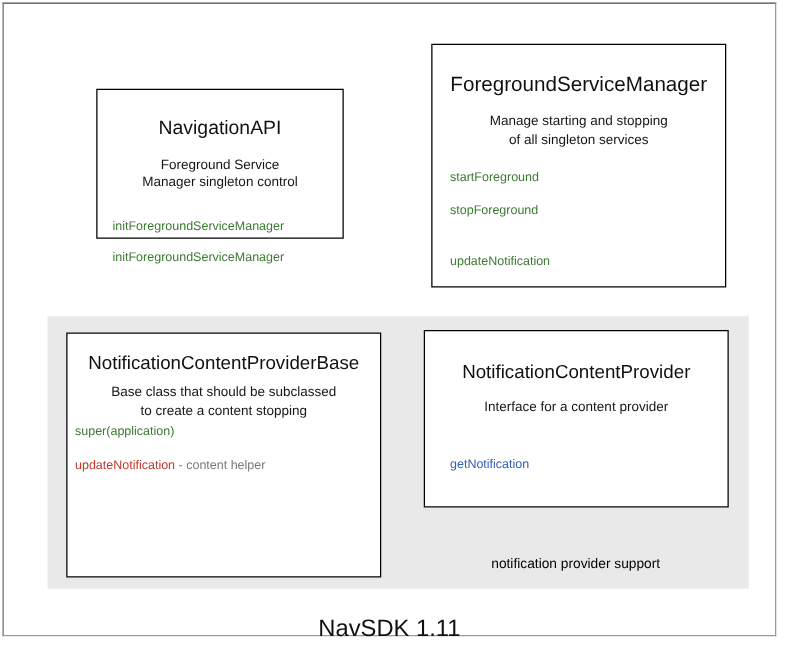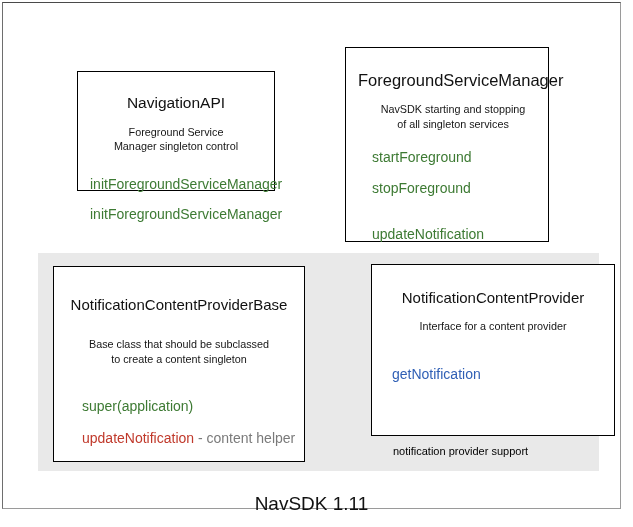--- a/index.html
+++ b/index.html
@@ -61,21 +61,21 @@
   .class-desc {
     font-size: 10.8px;
     color: #161616;
     line-height: 1.35;
   }
   .member-list {
     text-align: left;
     box-sizing: border-box;
   }
   .member-row {
-    font-size: 14px;
+    font-size: 10px;
     line-height: 1.25;
     white-space: nowrap;
   }
   .m-green { color: #3d7a33; }
   .m-red   { color: #c0392b; }
   .m-blue  { color: #2f5fb5; }
   .m-note  { color: #7a7a7a; }
 
   
   #footer-caption {
@@ -106,56 +106,56 @@
       <div class="member-list" style="margin-top:22px; padding-left:12px;">
         <div class="member-row" style="margin-bottom:13px;">
           <span class="m-green">initForegroundServiceManager</span><span class="m-note"></span>
         </div>
         <div class="member-row">
           <span class="m-green">initForegroundServiceManager</span><span class="m-note"></span>
         </div>
       </div>
     </div>
 
-    <div class="class-box" style="left:342px; top:44px; width:204px; height:195px;padding-left:12px;">
+    <div class="class-box" style="left:342px; top:32px; width:236px; height:195px;">
       <div class="class-title" style="margin-top:23px; font-size:16.5px;">ForegroundServiceManager</div>
       <div class="class-desc" style="margin-top:12px;">
-        <div>NavSDK starting and stopping</div>
+        <div>Manage starting and stopping</div>
         <div>of all singleton services</div>
       </div>
       <div class="member-list" style="margin-top:18px; padding-left:14px;">
         <div class="member-row" style="margin-bottom:13px;">
           <span class="m-green">startForeground</span><span class="m-note"></span>
         </div>
         <div class="member-row" style="margin-bottom:29px;">
           <span class="m-green">stopForeground</span><span class="m-note"></span>
         </div>
         <div class="member-row">
           <span class="m-green">updateNotification</span><span class="m-note"></span>
         </div>
       </div>
     </div>
 
     <div class="class-box" style="left:50px; top:263px; width:252px; height:196px;">
-      <div class="class-title" style="margin-top:29px; font-size:15px;">NotificationContentProviderBase</div>
-      <div class="class-desc" style="margin-top:24px;">
+      <div class="class-title" style="margin-top:15px; font-size:15px;">NotificationContentProviderBase</div>
+      <div class="class-desc" style="margin-top:8px;">
         <div>Base class that should be subclassed</div>
-        <div>to create a content singleton</div>
+        <div>to create a content stopping</div>
       </div>
-      <div class="member-list" style="margin-top:32px; padding-left:28px;">
+      <div class="member-list" style="margin-top:4px; padding-left:6px;">
         <div class="member-row" style="margin-bottom:14px;">
           <span class="m-green">super(application)</span><span class="m-note"></span>
         </div>
         <div class="member-row" style="margin-bottom:14px;">
           <span class="m-red">updateNotification</span><span class="m-note"> - content helper</span>
         </div>
       </div>
     </div>
 
-    <div class="class-box" style="left:336px; top:261px; width:244px; height:172px;margin-left:32px;">
+    <div class="class-box" style="left:336px; top:261px; width:244px; height:142px;">
       <div class="class-title" style="margin-top:24px; font-size:15px;">NotificationContentProvider</div>
       <div class="class-desc" style="margin-top:13px;">
         <div>Interface for a content provider</div>
       </div>
       <div class="member-list" style="margin-top:32px; padding-left:20px;">
         <div class="member-row">
           <span class="m-blue">getNotification</span><span class="m-note"></span>
         </div>
       </div>
     </div>

